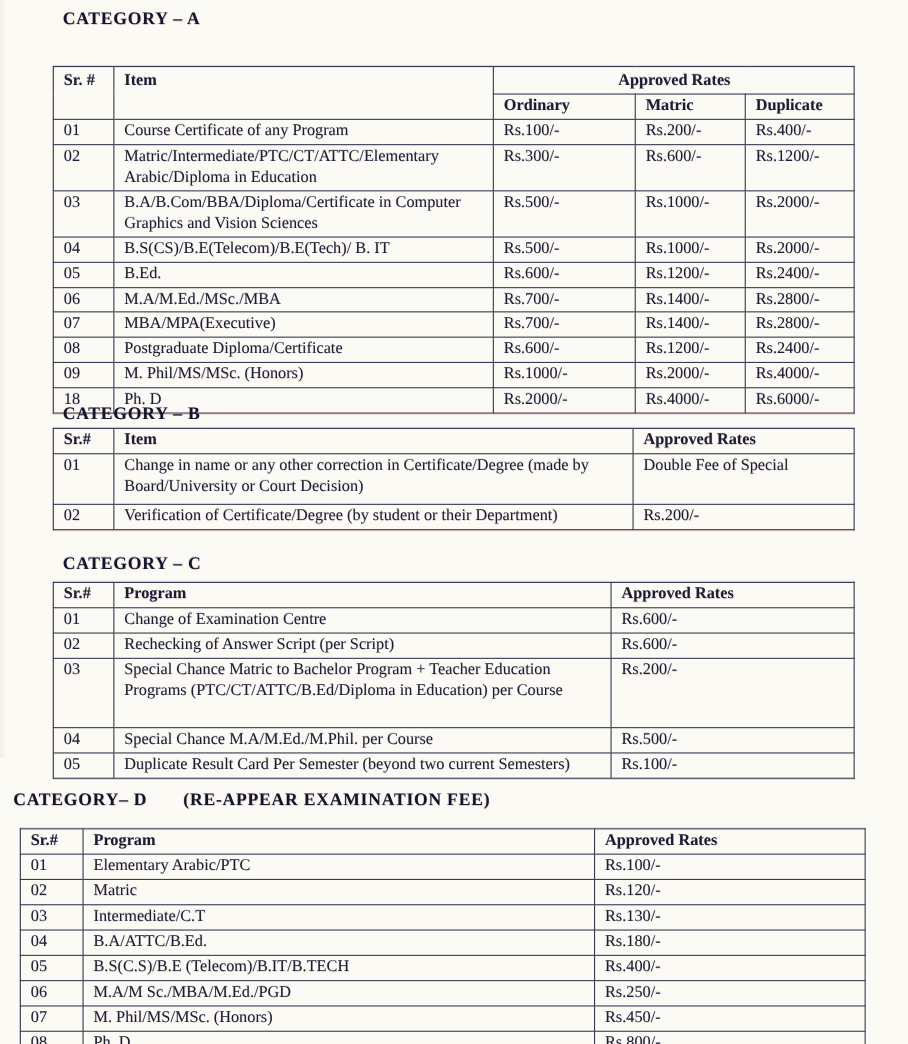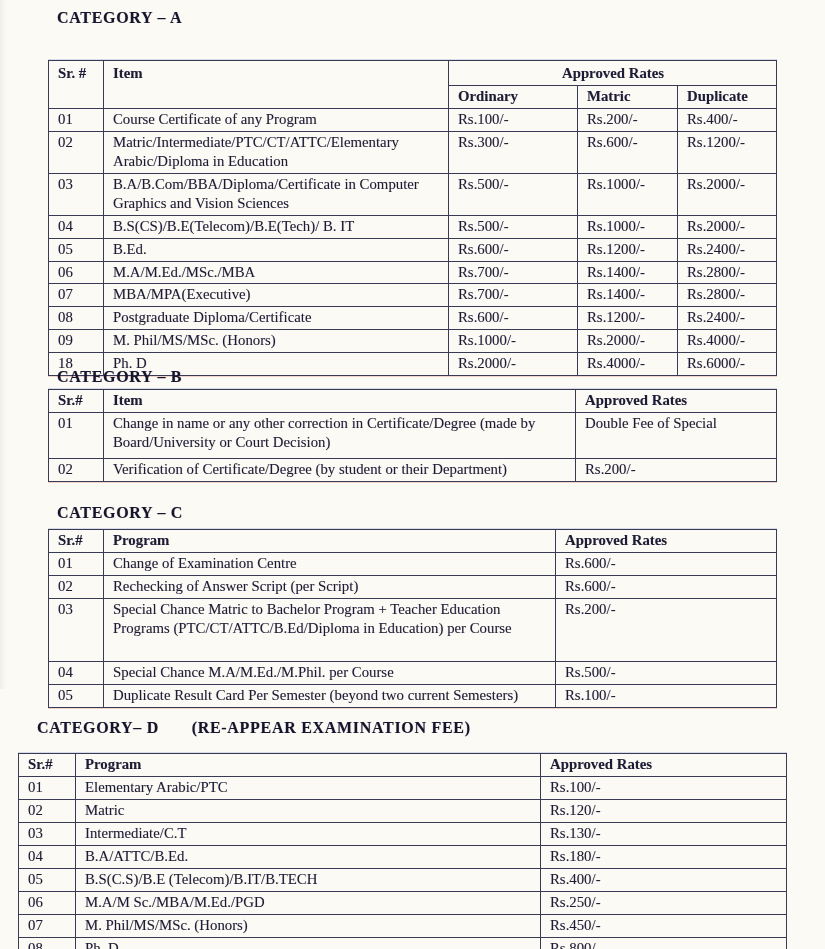--- a/index.html
+++ b/index.html
@@ -26,21 +26,21 @@
     font-weight: bold;
     letter-spacing: 0.7px;
     color: #13152b;
     white-space: nowrap;
     text-shadow: 0.5px 0.3px 0 rgba(150,40,60,0.22), -0.5px -0.3px 0 rgba(30,40,140,0.18);
   }
   .cat-heading .sub { margin-left: 28px; }
   #h-a { left: 57px; top: 9px; }
   #h-b { left: 57px; top: 368px; }
   #h-c { left: 57px; top: 504px; }
-  #h-d { left: 37px; top: 719px; }
+  #h-d { left: 12px; top: 719px; }
 
   table.fee-table {
     position: absolute;
     border-collapse: collapse;
     table-layout: fixed;
     box-shadow: 0 1px 0 rgba(190,70,60,0.22), 0 -1px 0 rgba(60,70,190,0.18);
   }
   #t-a { left: 48px; top: 60px;  width: 728px; }
   #t-b { left: 48px; top: 389px; width: 728px; }
   #t-c { left: 48px; top: 529px; width: 728px; }

